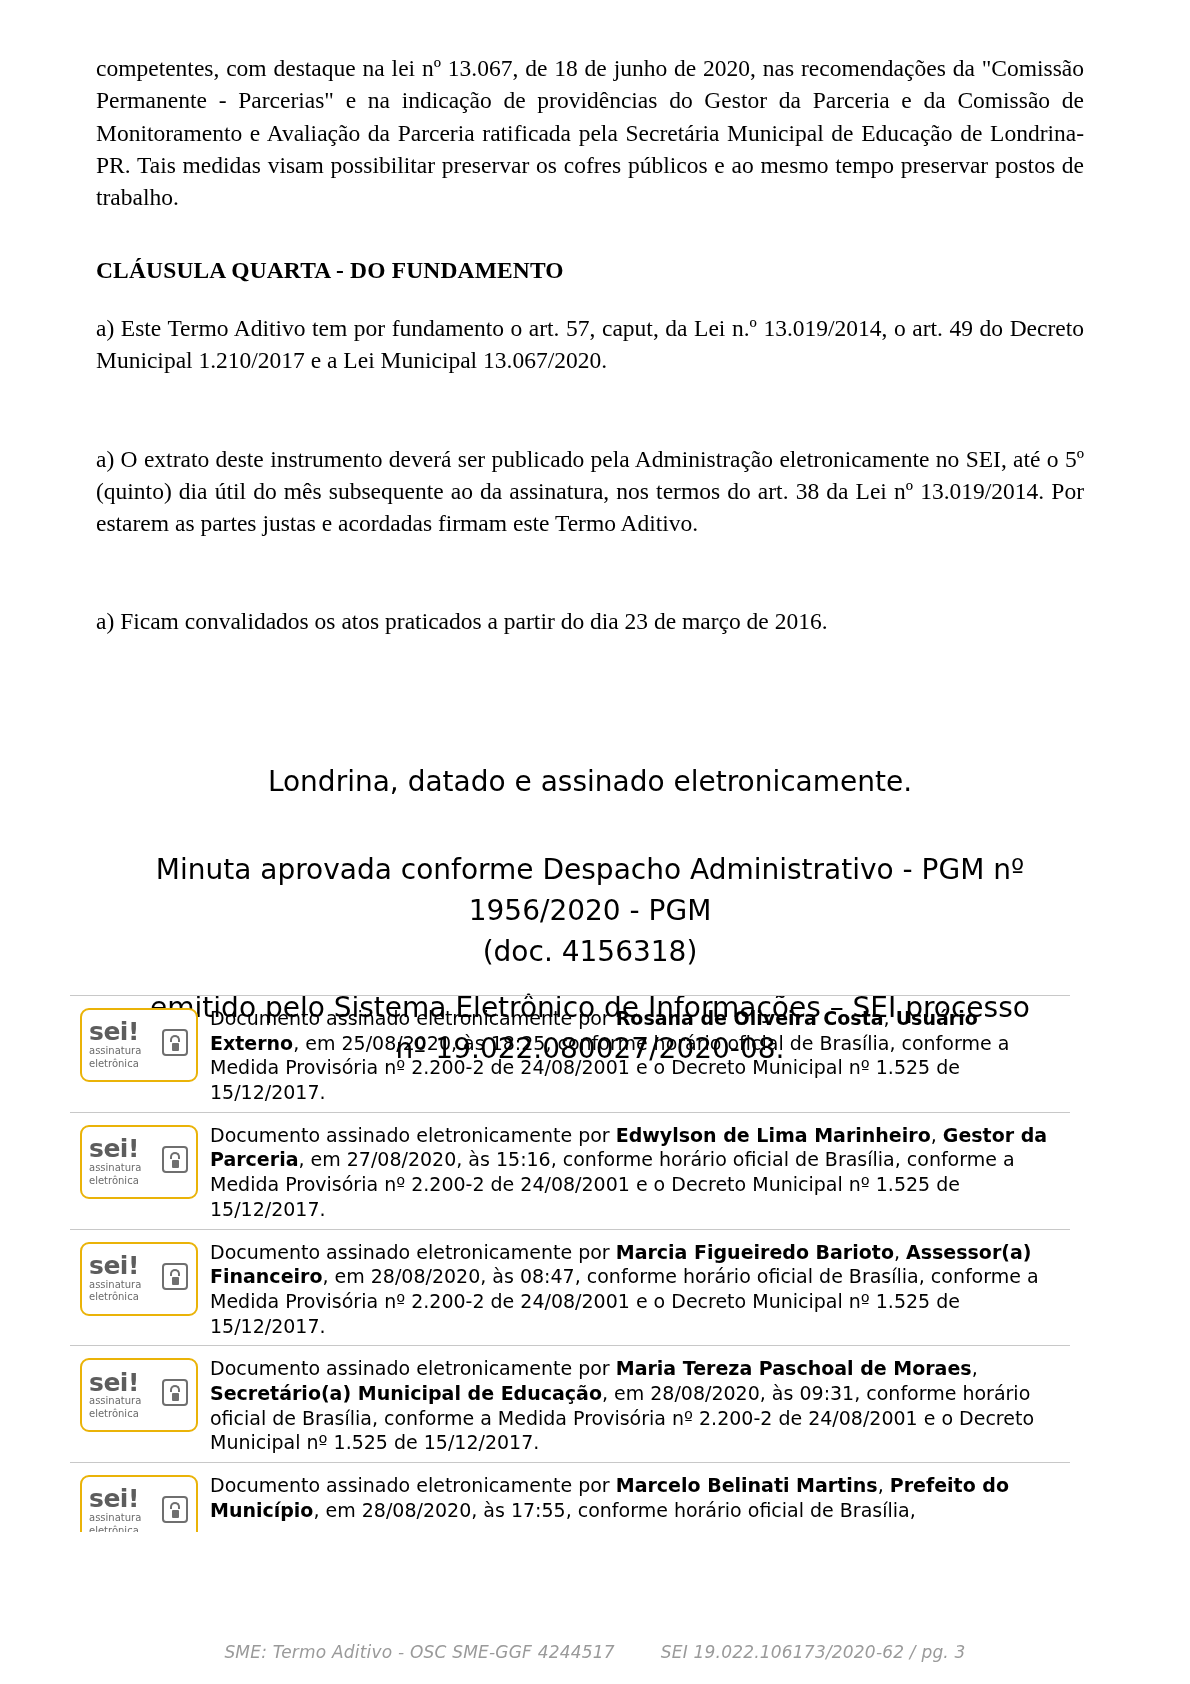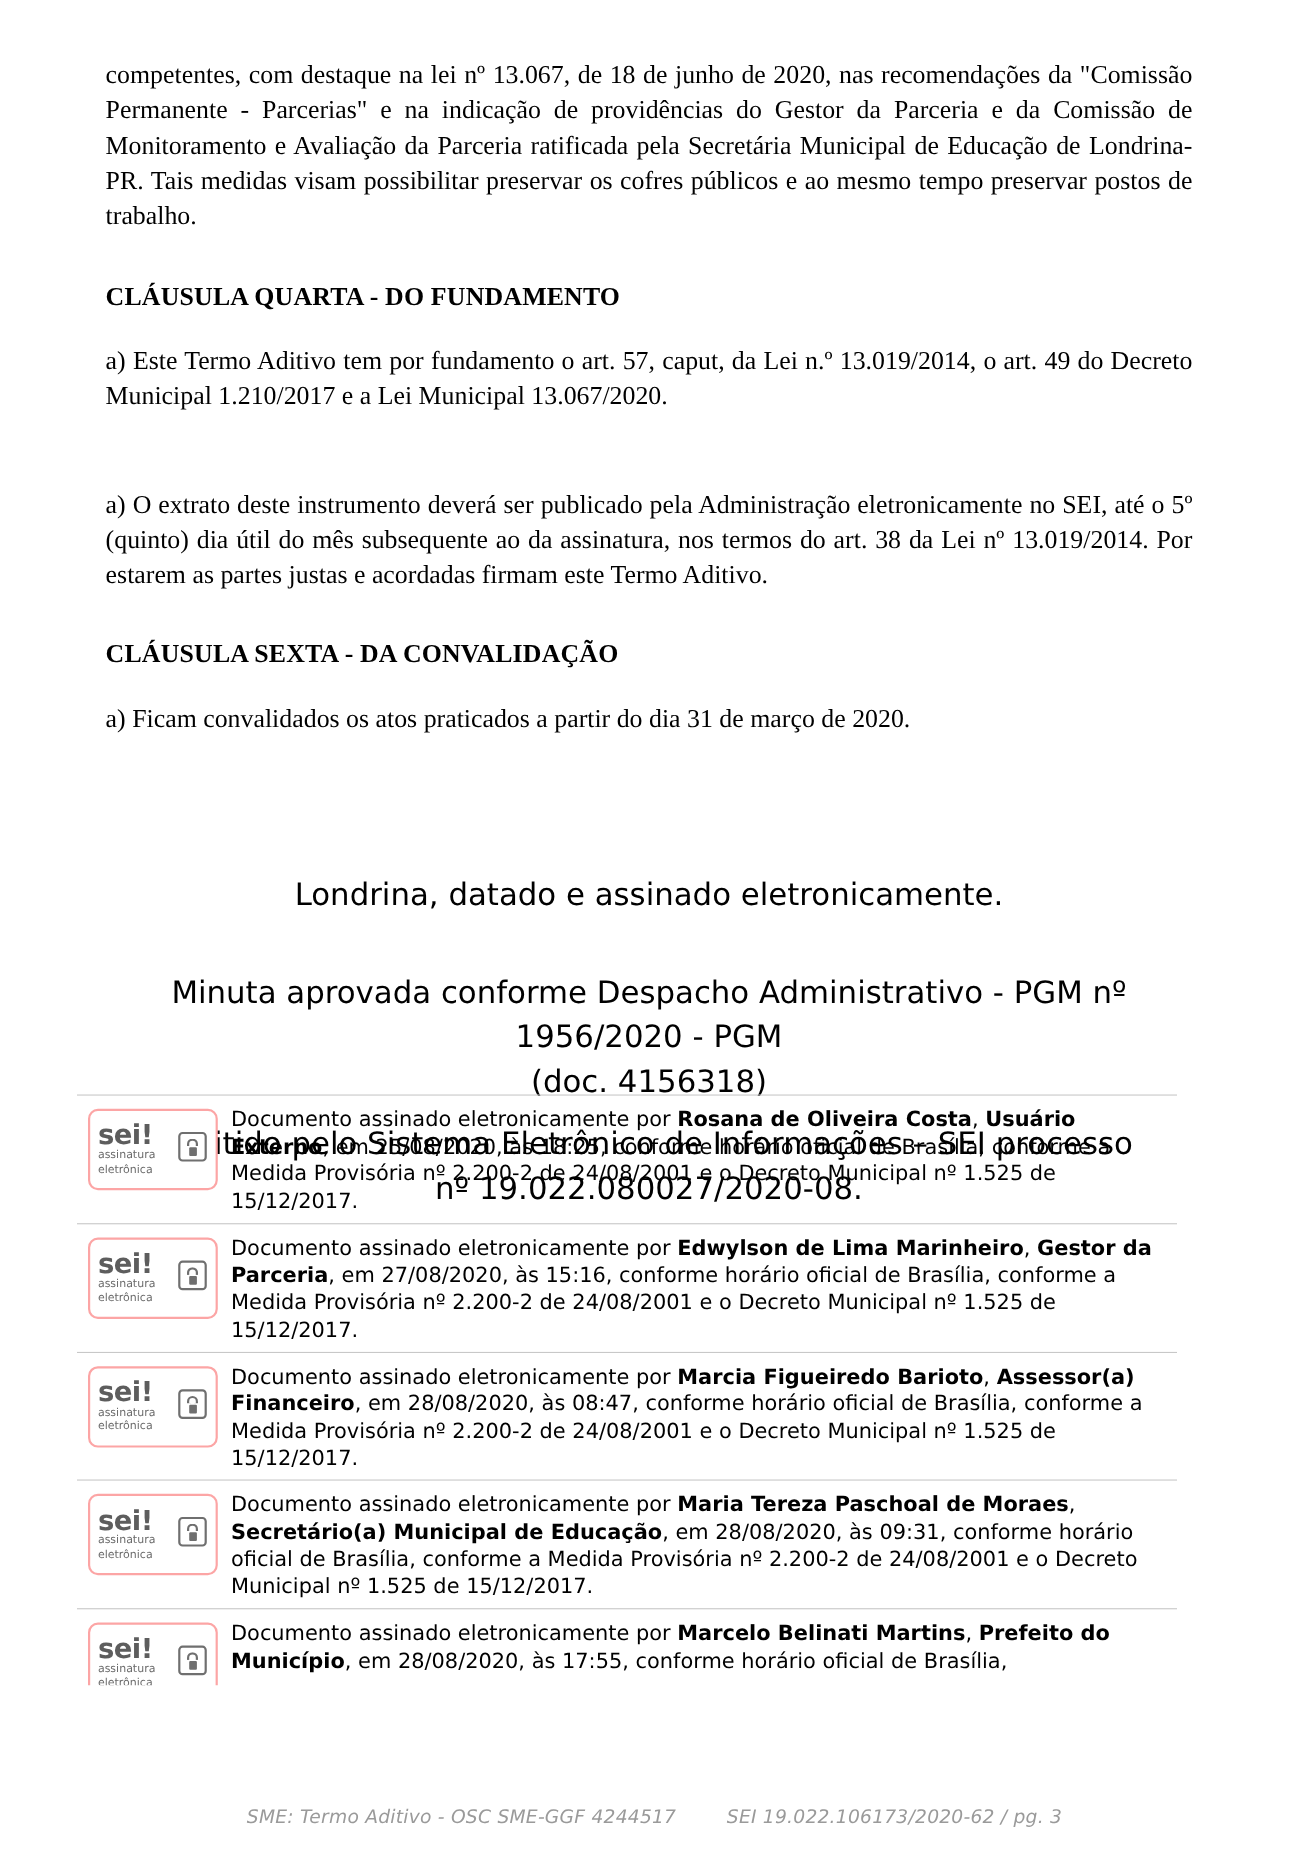--- a/index.html
+++ b/index.html
@@ -75,21 +75,21 @@
     box-sizing: border-box;
   }
   .sig-row:first-child { border-top: 1px solid #c8c8c8; }
 
   .stamp {
     position: relative;
     flex: 0 0 auto;
     width: 118px;
     height: 74px;
     margin: 3px 12px 0 10px;
-    border: 2px solid #fca5a5;
+    border: 2px solid #eab308;
     border-radius: 9px;
     background: #ffffff;
     box-sizing: border-box;
     overflow: hidden;
   }
   .stamp-inner {
     position: absolute;
     left: 0; top: 0;
     width: 100%;
     height: 100%;
@@ -193,23 +193,22 @@
   <div class="gap-sm"></div>
   <p class="body-text">a) Este Termo Aditivo tem por fundamento o art. 57, caput, da Lei n.º 13.019/2014, o art. 49 do Decreto Municipal 1.210/2017 e a Lei Municipal 13.067/2020.</p>
 
   <div class="gap-lg"></div>
 
   <div class="gap-sm"></div>
   <p class="body-text">a) O extrato deste instrumento deverá ser publicado pela Administração eletronicamente no SEI, até o 5º (quinto) dia útil do mês subsequente ao da assinatura, nos termos do art. 38 da Lei nº 13.019/2014. Por estarem as partes justas e acordadas firmam este Termo Aditivo.</p>
 
   <div class="gap-lg"></div>
 
-  <h2 class="clause-heading">CLÁUSULA SEXTA - DA CONVALIDAÇÃO</h2>
   <div class="gap-sm"></div>
-  <p class="body-text">a) Ficam convalidados os atos praticados a partir do dia 31 de março de 2020.</p>
+  <p class="body-text">a) Ficam convalidados os atos praticados a partir do dia 23 de março de 2016.</p>
 
   <div style="height:124px"></div>
 
   <div class="center-block">
     <p class="center-line">Londrina, datado e assinado eletronicamente.</p>
     <div style="height:48px"></div>
     <p class="center-line">Minuta aprovada conforme Despacho Administrativo - PGM nº 1956/2020 - PGM</p>
     <p class="center-line">(doc. 4156318)</p>
     <div style="height:16px"></div>
     <p class="center-line">emitido pelo Sistema Eletrônico de Informações – SEI processo</p>

